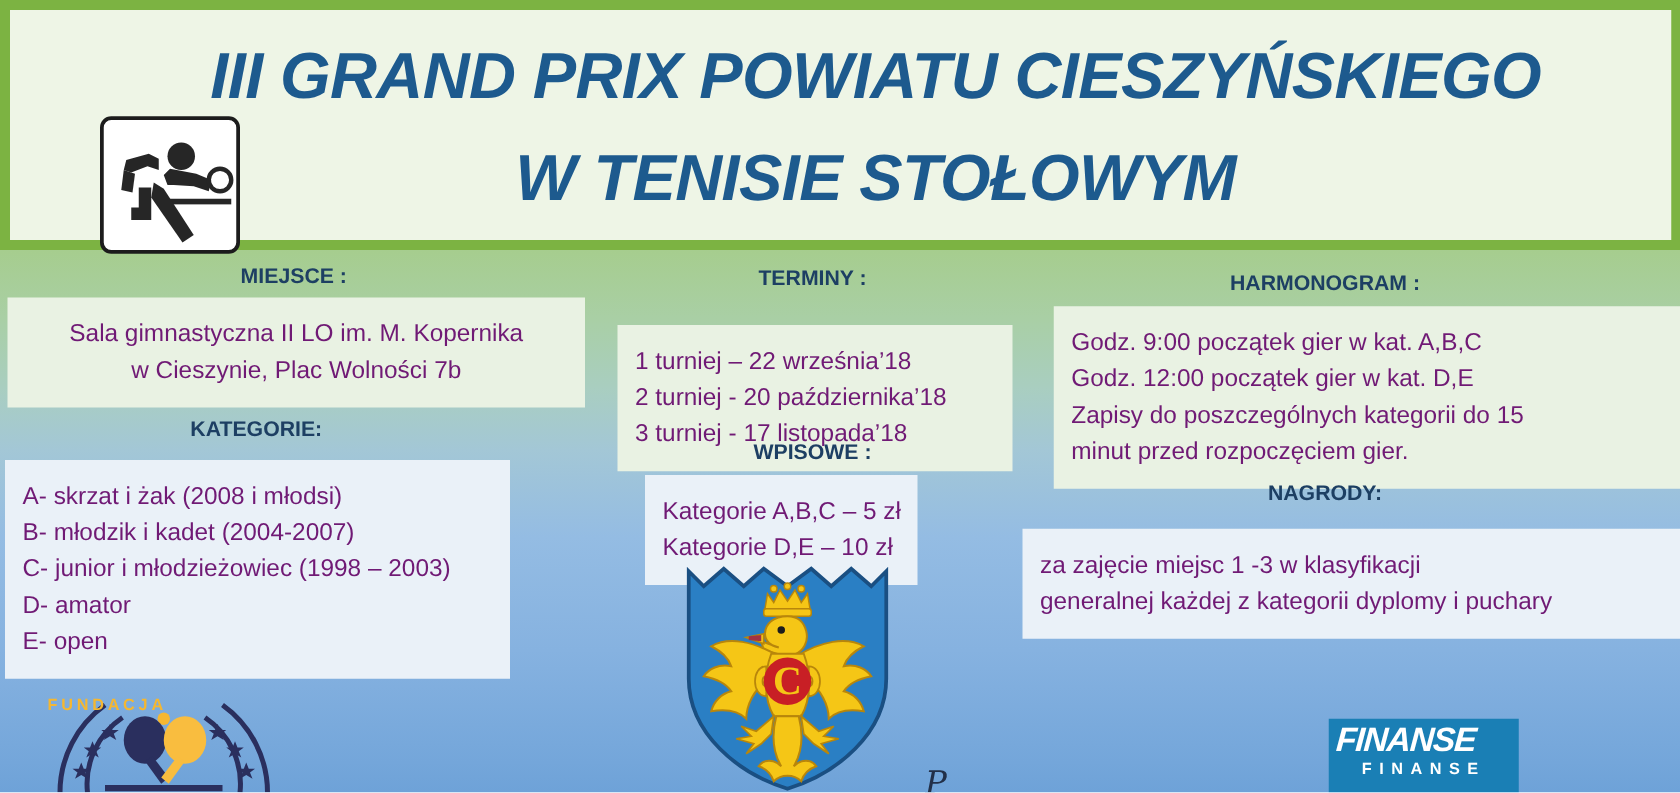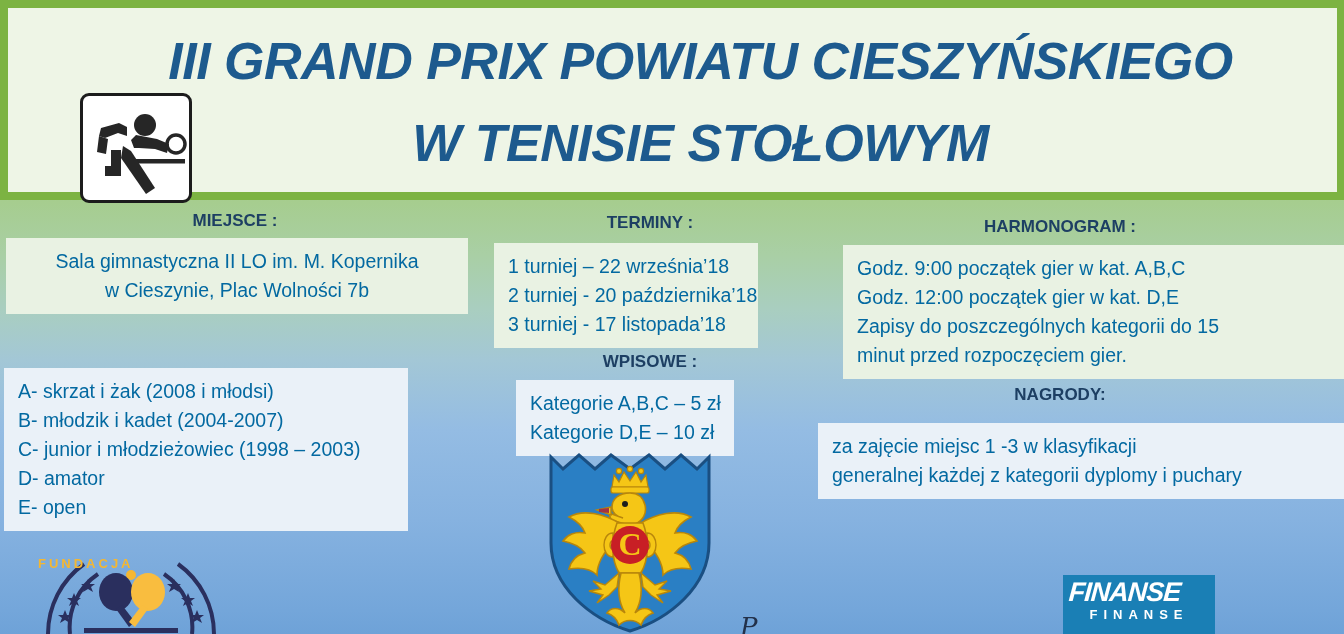--- a/index.html
+++ b/index.html
@@ -75,39 +75,39 @@
     font-weight: bold;
     font-size: 17px;
     color: #1d3f63;
     text-align: center;
     white-space: nowrap;
   }
 
   
   .panel {
     position: absolute;
-    color: #0369a1;
+    color: #701a75;
     font-size: 19.5px;
     line-height: 29px;
-    padding: 9px 14px;
+    padding: 15px 14px;
   }
   .panel.greenish { background: #e9f2e3; }
   .panel.bluish   { background: #eaf1f8; }
   .panel.centered { text-align: center; }
   .panel p { white-space: nowrap; }
 
   
   #h-miejsce      { left: 55px;  top: 211px; width: 360px; }
   #p-miejsce      { left: 6px;   top: 238px; width: 462px; }
 
   #h-kategorie    { left: 30px;  top: 334px; width: 350px; }
   #p-kategorie    { left: 4px;   top: 368px; width: 404px; }
 
   #h-terminy      { left: 495px; top: 213px; width: 310px; }
-  #p-terminy      { left: 494px; top: 243px; width: 264px; }
+  #p-terminy      { left: 494px; top: 260px; width: 316px; }
 
   #h-wpisowe      { left: 505px; top: 352px; width: 290px; }
   #p-wpisowe      { left: 516px; top: 380px; width: 218px; }
 
   #h-harmonogram  { left: 855px; top: 217px; width: 410px; }
   #p-harmonogram  { left: 843px; top: 245px; width: 532px; }
 
   #h-nagrody      { left: 855px; top: 385px; width: 410px; }
   #p-nagrody      { left: 818px; top: 423px; width: 544px; }
 
@@ -202,20 +202,21 @@
     </div>
   </div>
 
   <div class="heading" id="h-miejsce">MIEJSCE :</div>
 
   <div class="panel greenish centered" id="p-miejsce">
     <p>Sala gimnastyczna II LO im. M. Kopernika</p>
     <p>w Cieszynie, Plac Wolności 7b</p>
   </div>
 
+  <div class="heading" id="h-kategorie">KATEGORIE:</div>
 
   <div class="panel bluish" id="p-kategorie">
     <p>A- skrzat i żak (2008 i młodsi)</p>
     <p>B- młodzik i kadet (2004-2007)</p>
     <p>C- junior i młodzieżowiec (1998 – 2003)</p>
     <p>D- amator</p>
     <p>E- open</p>
   </div>
 
   <div class="heading" id="h-terminy">TERMINY :</div>

